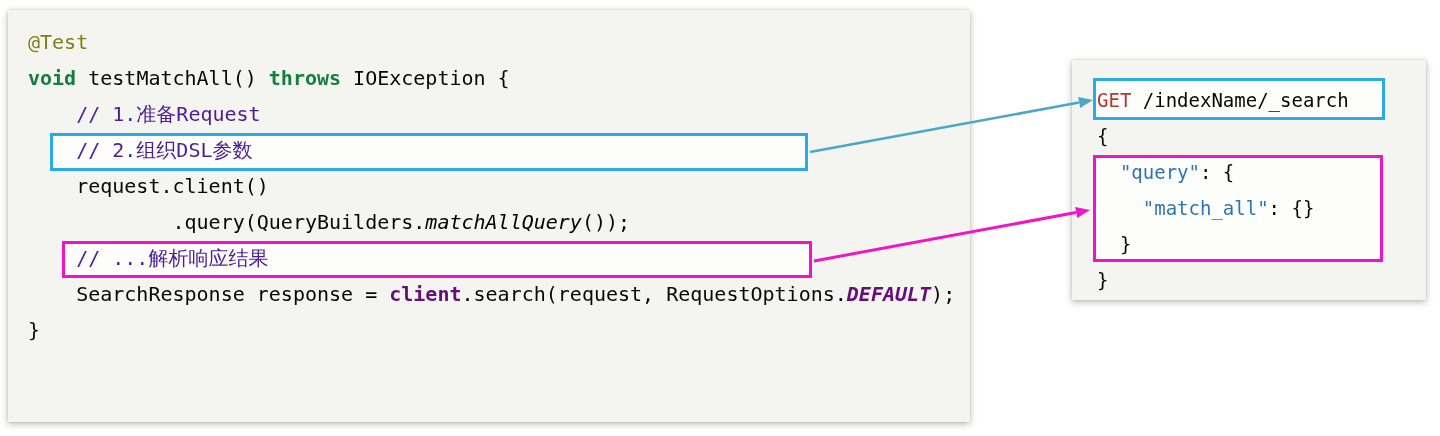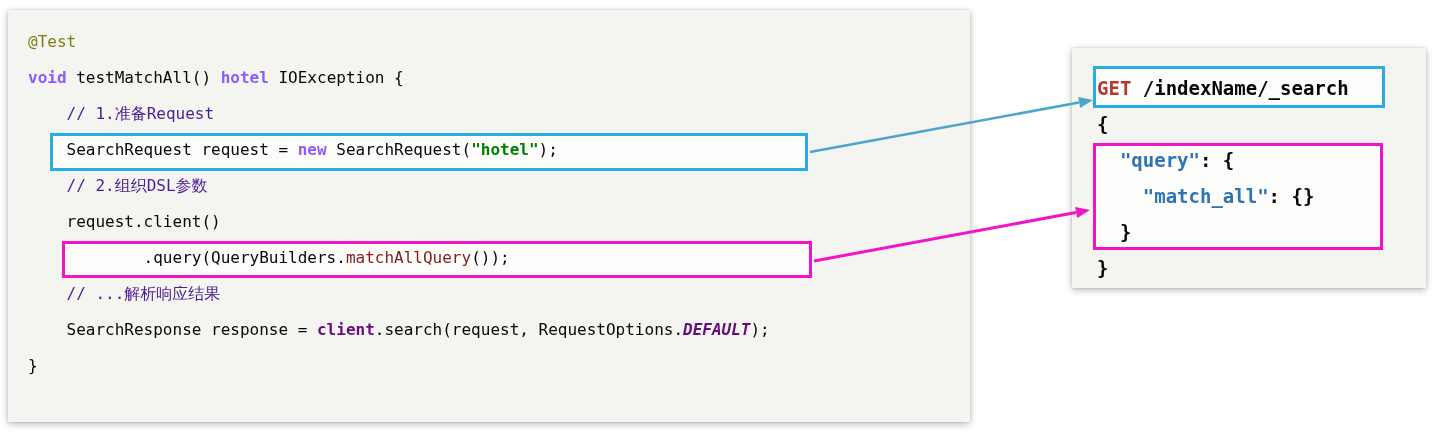--- a/index.html
+++ b/index.html
@@ -3,37 +3,37 @@
 <meta charset="utf-8">
 <style>
   * { margin:0; padding:0; box-sizing:border-box; }
   html,body { width:1440px; height:436px; background:#ffffff; overflow:hidden;
               font-family:"DejaVu Sans Mono", monospace; }
 
   .panel { position:absolute; background:#f4f4f0;
            box-shadow:0 2px 7px rgba(0,0,0,0.28), 0 0 2px rgba(0,0,0,0.12); }
 
   #java-panel  { left:8px;    top:10px; width:962px; height:412px; }
-  #dsl-panel   { left:1072px; top:48px; width:354px; height:240px;font-weight:bold; }
+  #dsl-panel   { left:1072px; top:60px; width:354px; height:240px; }
 
   .code-area { position:relative; z-index:2; }
-  #java-code { padding:14px 0 0 20px; font-size:16px; }
+  #java-code { padding:14px 0 0 20px; font-size:20px; }
   #dsl-code  { padding:22px 0 0 25px; font-size:19px; }
 
   .code-line { height:36px; line-height:36px; white-space:pre; }
 
   
   .tk-p       { color:#070707;text-align:center; }
   .tk-ann     { color:#7f7f16; }
-  .tk-kw      { color:#8b5cf6; font-weight:bold; }
+  .tk-kw      { color:#15803d; font-weight:bold; }
   .tk-str     { color:#008000; font-weight:bold; }
   .tk-cmt     { color:#4c1d95; }
   .tk-field   { color:#660e7a; font-weight:bold; }
   .tk-sfield  { color:#660e7a; font-weight:bold; font-style:italic; }
-  .tk-smethod { color:#7f1d1d; }
+  .tk-smethod { color:#000000; font-style:italic; }
   .tk-red     { color:#b03a30; }
   .tk-jkey    { color:#2e75b6; }
 
   
   .hl-box { position:absolute; z-index:1; background:#fdfdfb; }
   .hl-cyan    { border:3px solid var(--cyan-box,#29ace3); }
   .hl-magenta { border:3px solid var(--magenta-box,#f013ca); }
 
   #hl-java-request { left:42px; top:123px; width:758px; height:38px; }
   #hl-java-query   { left:54px; top:231px; width:750px; height:37px; }
@@ -44,23 +44,22 @@
                    z-index:3; pointer-events:none; }
 </style>
 </head>
 <body>
 
 <div id="java-panel" class="panel" style="background: rgb(244, 244, 240);">
   <div id="hl-java-request" class="hl-box hl-cyan"></div>
   <div id="hl-java-query" class="hl-box hl-magenta"></div>
   <div id="java-code" class="code-area">
       <div class="code-line"><span class="tk-ann">@Test</span></div>
-      <div class="code-line"><span class="tk-kw">void</span><span class="tk-p"> testMatchAll() </span><span class="tk-kw">hotel</span><span class="tk-p"> IOException {</span></div>
+      <div class="code-line"><span class="tk-kw">void</span><span class="tk-p"> testMatchAll() </span><span class="tk-kw">throws</span><span class="tk-p"> IOException {</span></div>
       <div class="code-line"><span class="tk-cmt">    // 1.准备Request</span></div>
-      <div class="code-line"><span class="tk-p">    SearchRequest request = </span><span class="tk-kw">new</span><span class="tk-p"> SearchRequest(</span><span class="tk-str">"hotel"</span><span class="tk-p">);</span></div>
       <div class="code-line"><span class="tk-cmt">    // 2.组织DSL参数</span></div>
       <div class="code-line"><span class="tk-p">    request.client()</span></div>
       <div class="code-line"><span class="tk-p">            .query(QueryBuilders.</span><span class="tk-smethod">matchAllQuery</span><span class="tk-p">());</span></div>
       <div class="code-line"><span class="tk-cmt">    // ...解析响应结果</span></div>
       <div class="code-line"><span class="tk-p">    SearchResponse response = </span><span class="tk-field">client</span><span class="tk-p">.search(request, RequestOptions.</span><span class="tk-sfield">DEFAULT</span><span class="tk-p">);</span></div>
       <div class="code-line"><span class="tk-p">}</span></div>
     </div>
 </div>
 
 <div id="dsl-panel" class="panel" style="background: rgb(244, 244, 240);">

